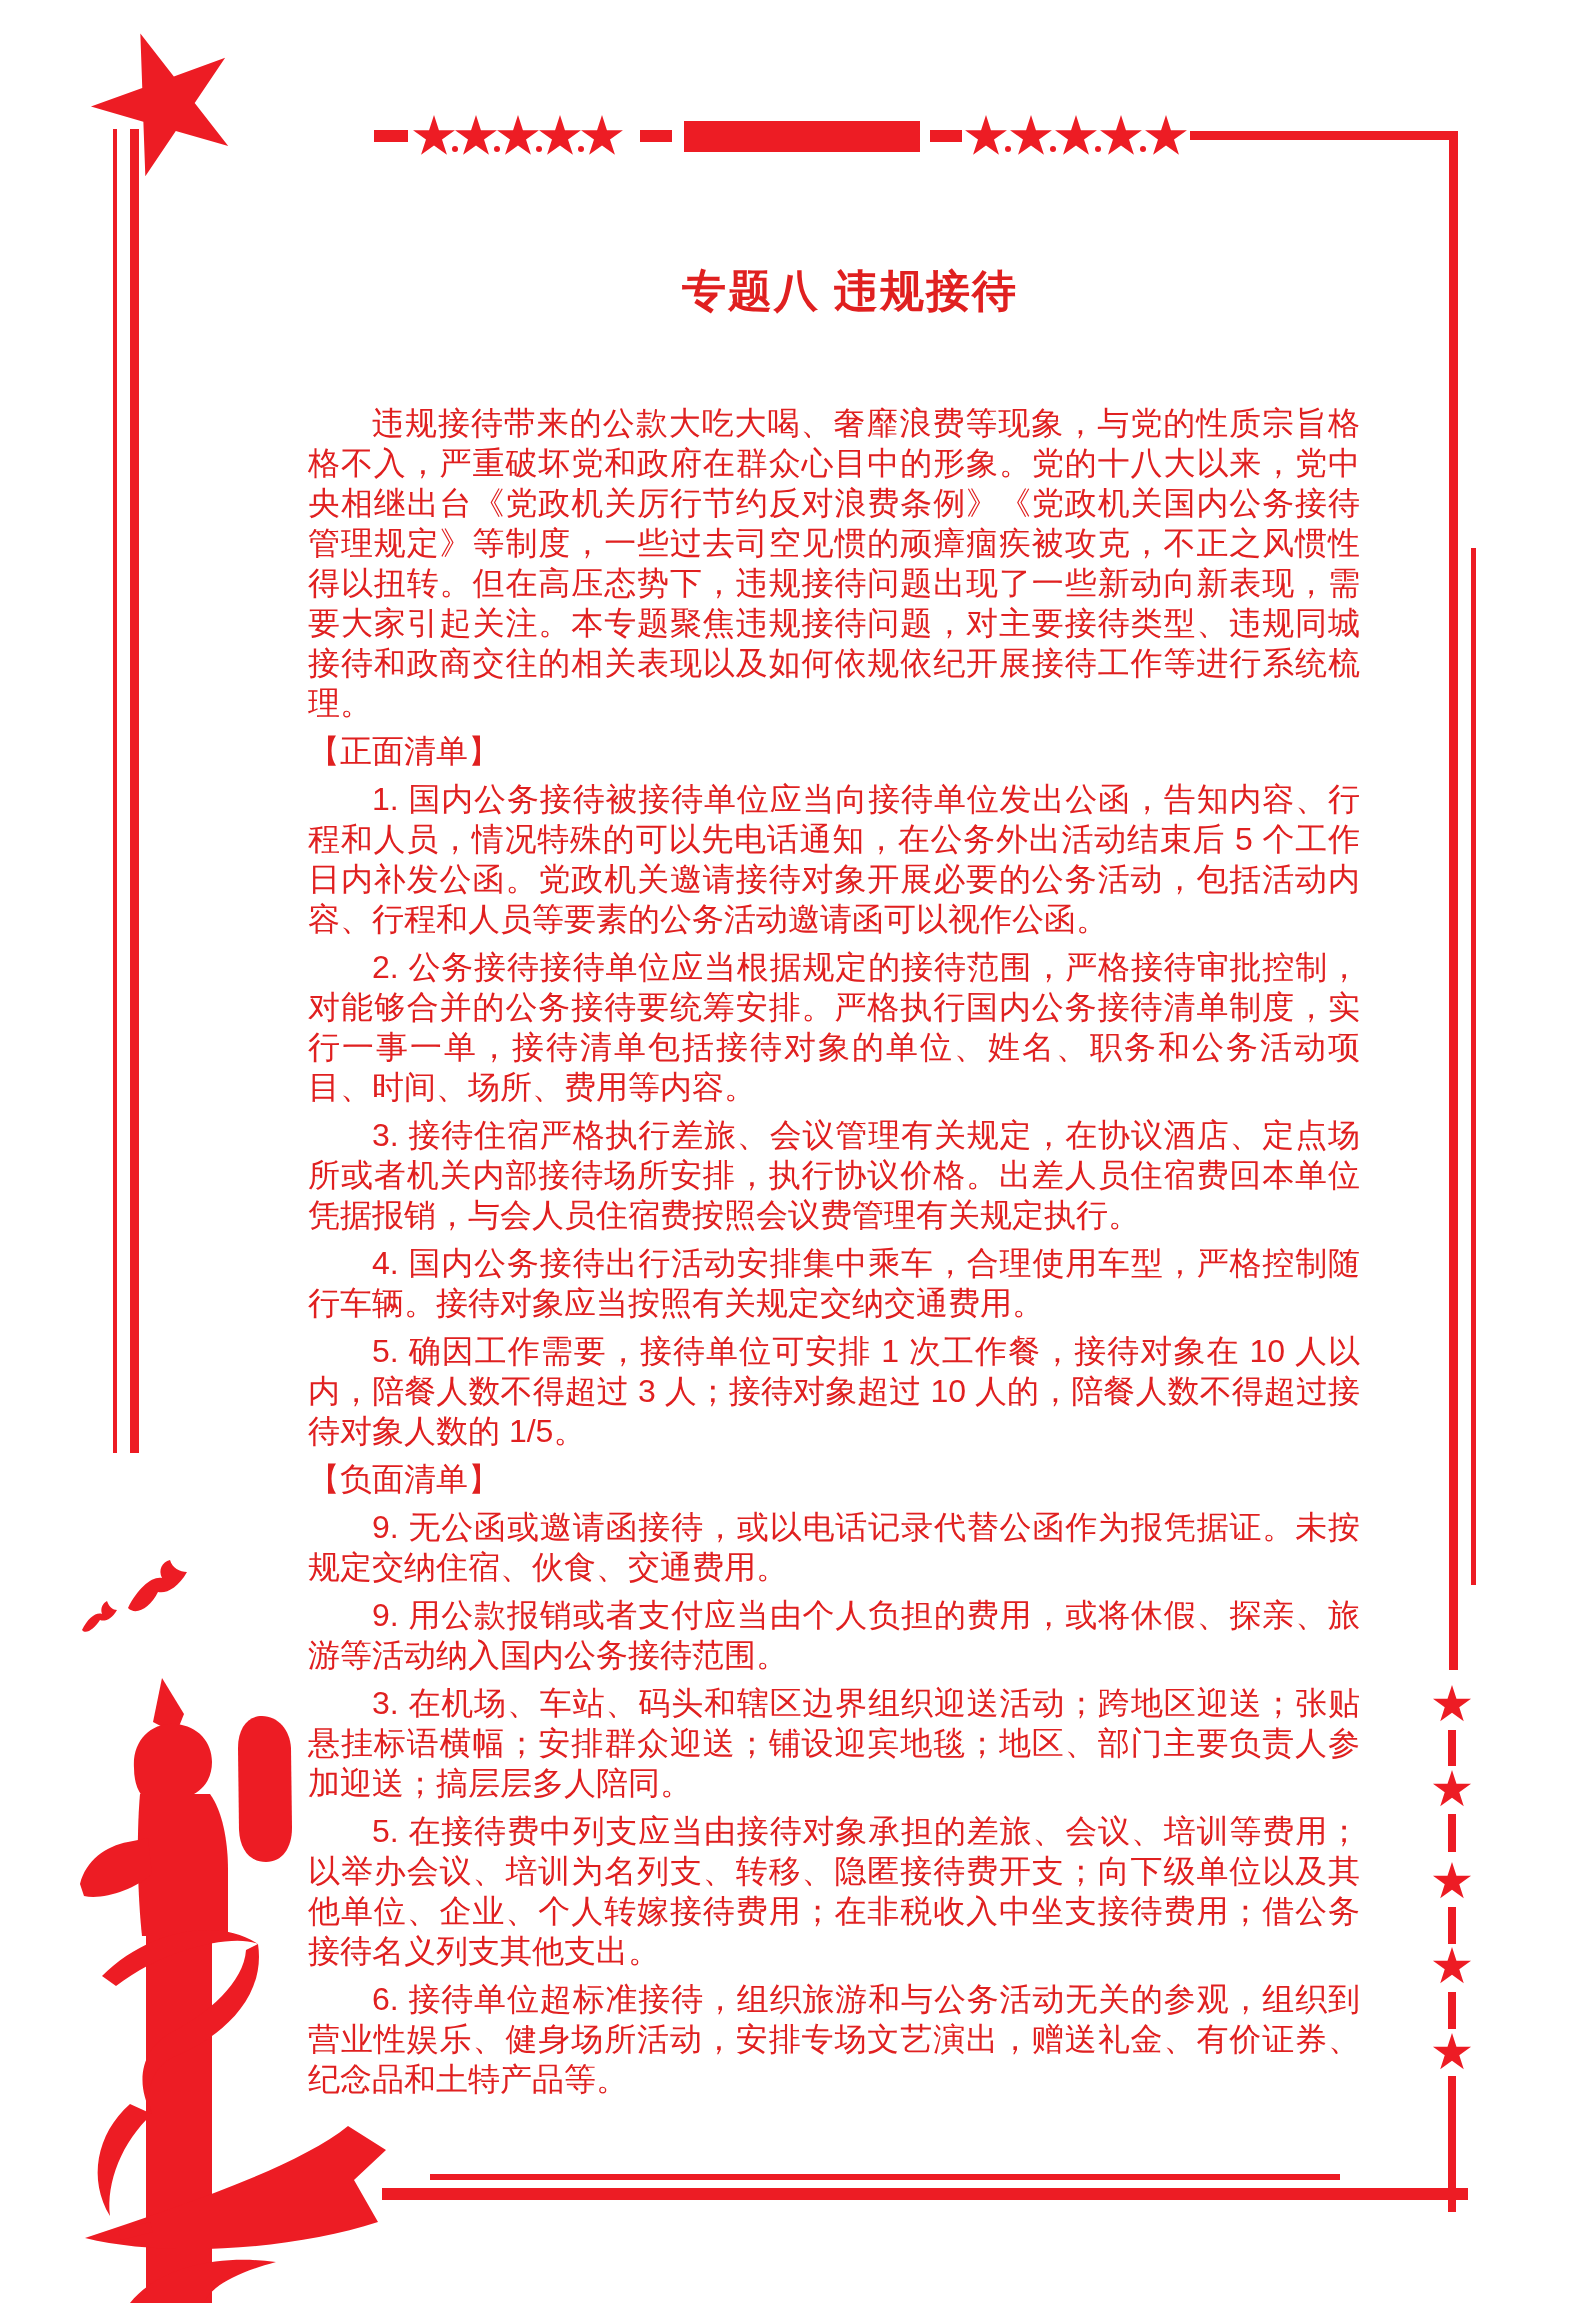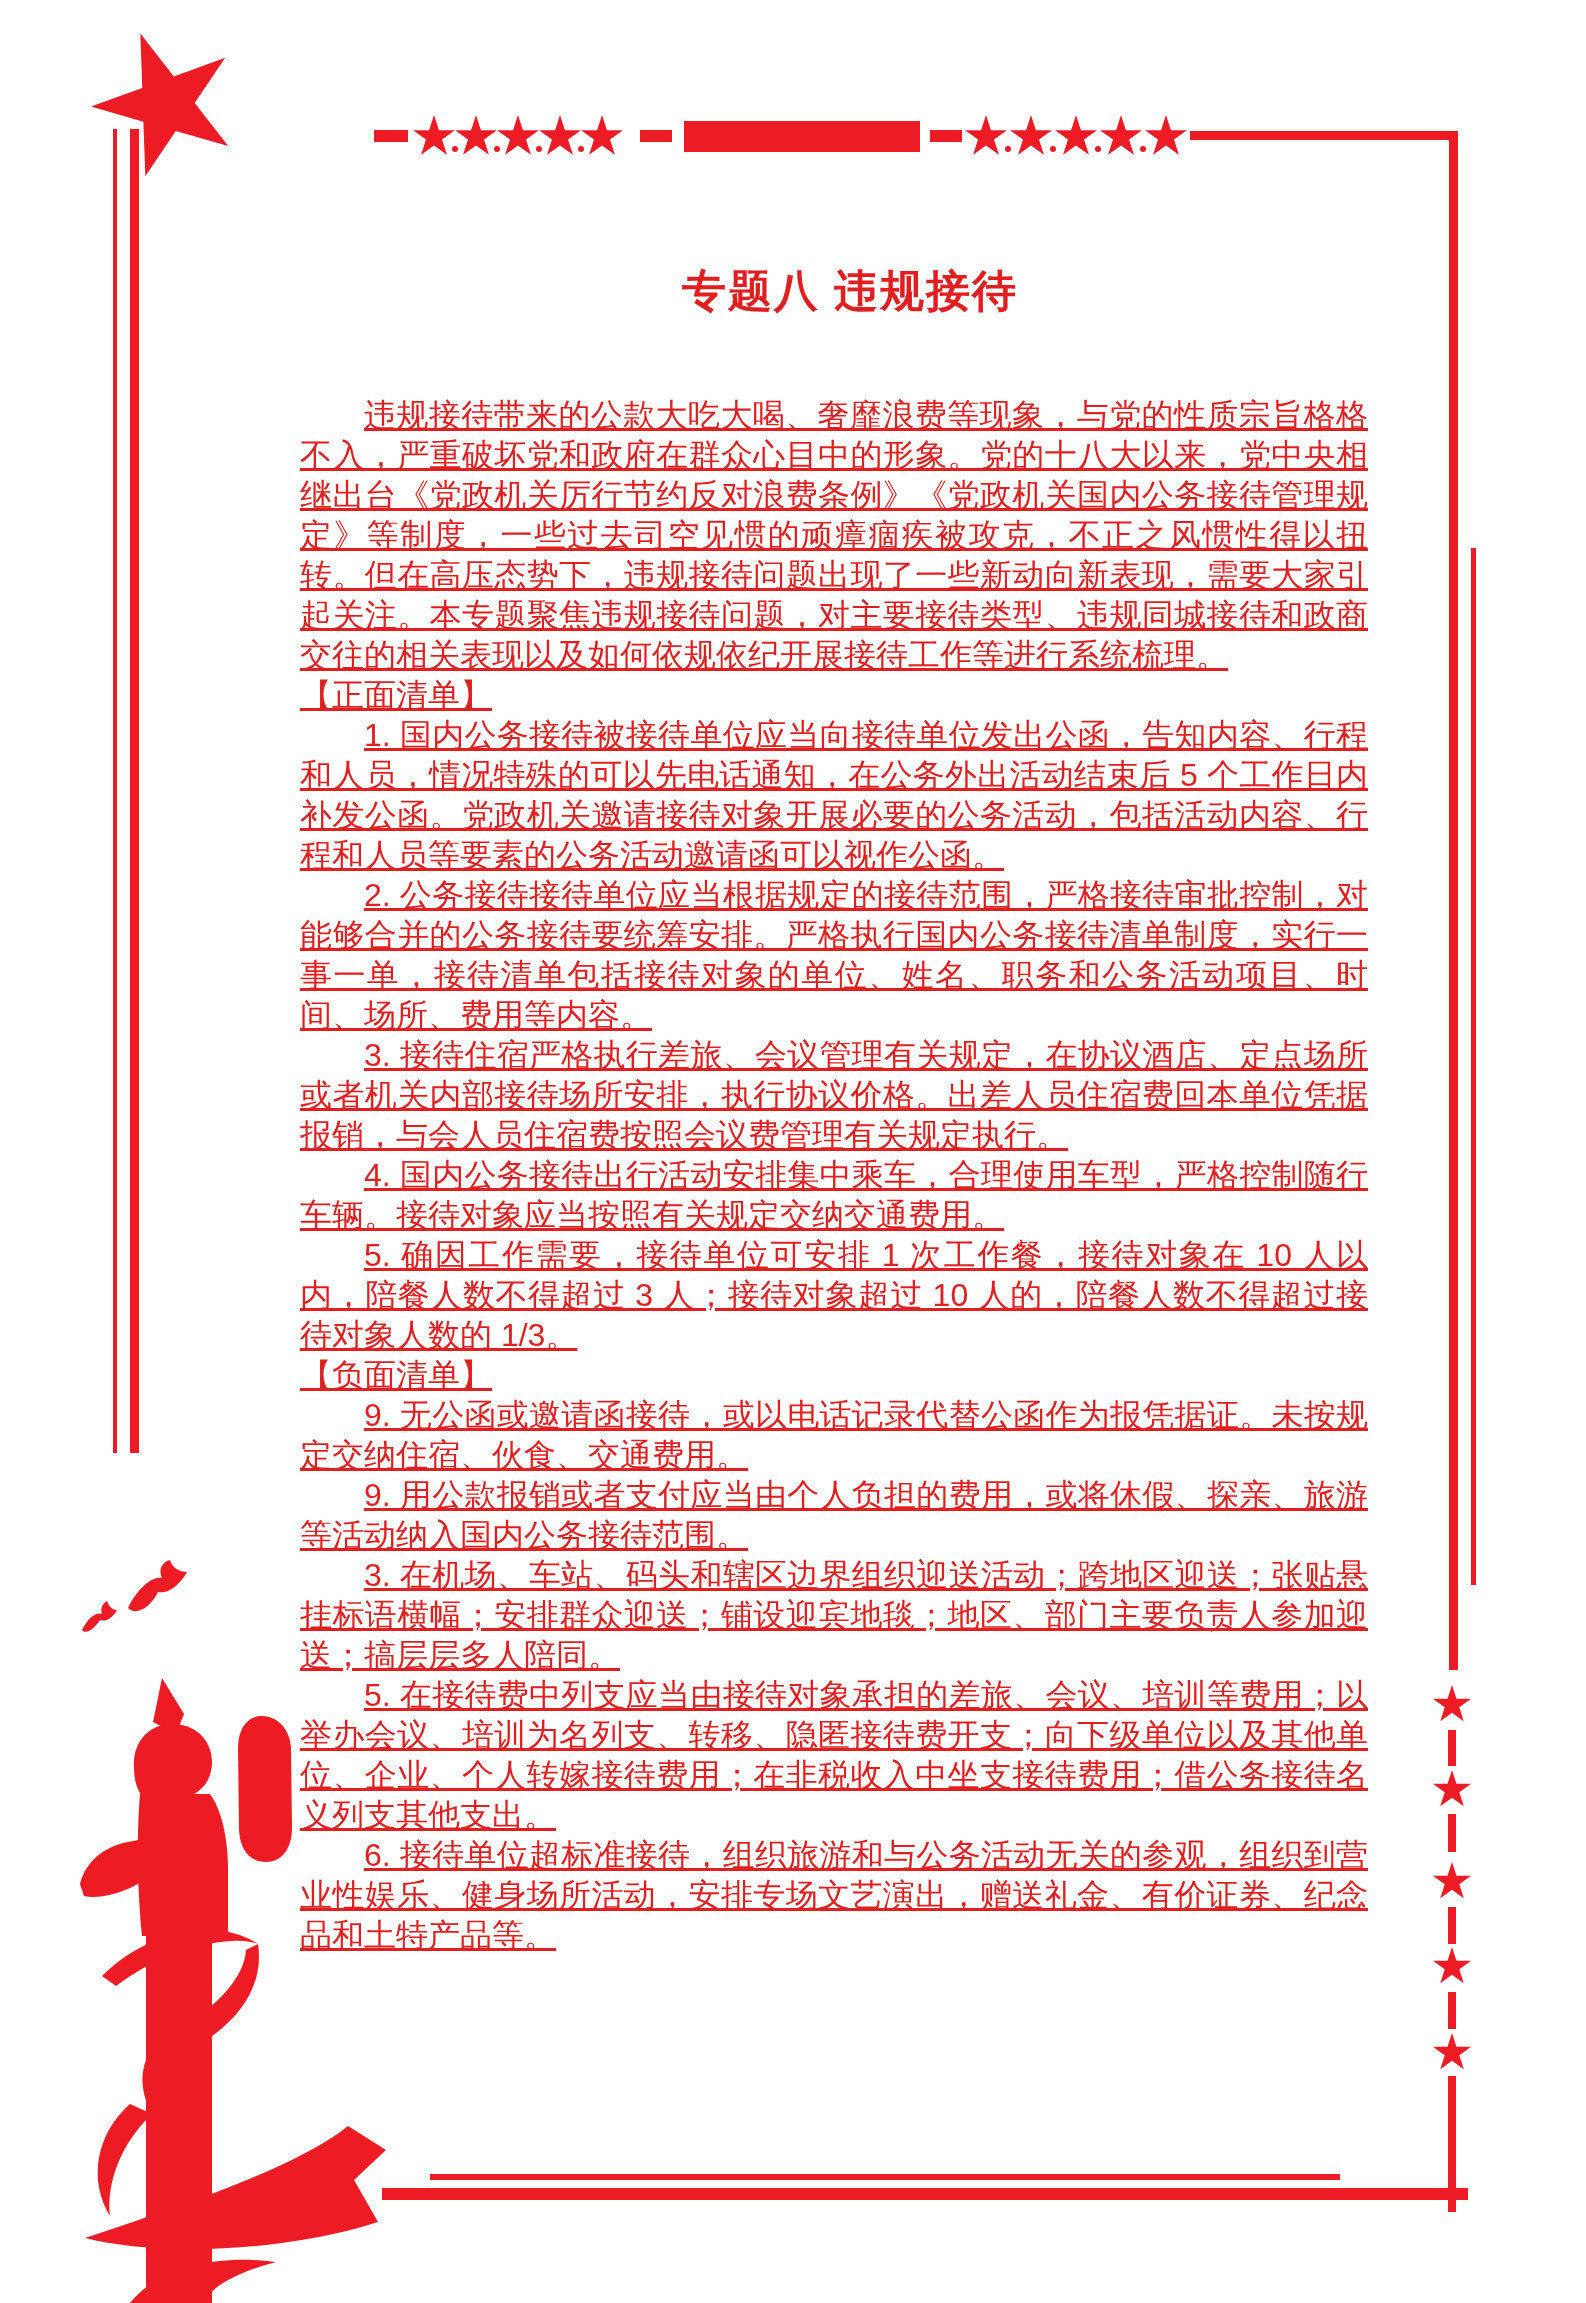--- a/index.html
+++ b/index.html
@@ -20,21 +20,21 @@
     position:absolute;top:246px;left:300px;width:1068px;margin:16px;
     text-align:center;font-size:44px;font-weight:700;letter-spacing:2px;
     color:var(--text-red);
   }
   .content{
     position:absolute;top:395px;left:300px;width:1068px;
     color:var(--text-red);
     font-size:32px;line-height:40px;
     text-align:justify;
   }
-  .content p{margin:0;padding:0;text-decoration:underline;}
+  .content p{margin:8px;padding:0;}
   .content p.indent{text-indent:2em;}
 </style>
 </head>
 <body style="background: rgb(255, 255, 255);">
 
 <div>
 
   <svg class="deco" viewBox="0 0 1586 2303" xmlns="http://www.w3.org/2000/svg">
     <defs>
       <g id="st">
@@ -124,21 +124,21 @@
   <h1 class="title">专题八 违规接待</h1>
 
   <div class="content">
     <p class="indent">违规接待带来的公款大吃大喝、奢靡浪费等现象，与党的性质宗旨格格不入，严重破坏党和政府在群众心目中的形象。党的十八大以来，党中央相继出台《党政机关厉行节约反对浪费条例》《党政机关国内公务接待管理规定》等制度，一些过去司空见惯的顽瘴痼疾被攻克，不正之风惯性得以扭转。但在高压态势下，违规接待问题出现了一些新动向新表现，需要大家引起关注。本专题聚焦违规接待问题，对主要接待类型、违规同城接待和政商交往的相关表现以及如何依规依纪开展接待工作等进行系统梳理。</p>
 
     <p>【正面清单】</p>
     <p class="indent">1. 国内公务接待被接待单位应当向接待单位发出公函，告知内容、行程和人员，情况特殊的可以先电话通知，在公务外出活动结束后 5 个工作日内补发公函。党政机关邀请接待对象开展必要的公务活动，包括活动内容、行程和人员等要素的公务活动邀请函可以视作公函。</p>
     <p class="indent">2. 公务接待接待单位应当根据规定的接待范围，严格接待审批控制，对能够合并的公务接待要统筹安排。严格执行国内公务接待清单制度，实行一事一单，接待清单包括接待对象的单位、姓名、职务和公务活动项目、时间、场所、费用等内容。</p>
     <p class="indent">3. 接待住宿严格执行差旅、会议管理有关规定，在协议酒店、定点场所或者机关内部接待场所安排，执行协议价格。出差人员住宿费回本单位凭据报销，与会人员住宿费按照会议费管理有关规定执行。</p>
     <p class="indent">4. 国内公务接待出行活动安排集中乘车，合理使用车型，严格控制随行车辆。接待对象应当按照有关规定交纳交通费用。</p>
-    <p class="indent">5. 确因工作需要，接待单位可安排 1 次工作餐，接待对象在 10 人以内，陪餐人数不得超过 3 人；接待对象超过 10 人的，陪餐人数不得超过接待对象人数的 1/3。</p>
+    <p class="indent">5. 确因工作需要，接待单位可安排 1 次工作餐，接待对象在 10 人以内，陪餐人数不得超过 3 人；接待对象超过 10 人的，陪餐人数不得超过接待对象人数的 1/5。</p>
 
     <p>【负面清单】</p>
     <p class="indent">9. 无公函或邀请函接待，或以电话记录代替公函作为报凭据证。未按规定交纳住宿、伙食、交通费用。</p>
     <p class="indent">9. 用公款报销或者支付应当由个人负担的费用，或将休假、探亲、旅游等活动纳入国内公务接待范围。</p>
     <p class="indent">3. 在机场、车站、码头和辖区边界组织迎送活动；跨地区迎送；张贴悬挂标语横幅；安排群众迎送；铺设迎宾地毯；地区、部门主要负责人参加迎送；搞层层多人陪同。</p>
     <p class="indent">5. 在接待费中列支应当由接待对象承担的差旅、会议、培训等费用；以举办会议、培训为名列支、转移、隐匿接待费开支；向下级单位以及其他单位、企业、个人转嫁接待费用；在非税收入中坐支接待费用；借公务接待名义列支其他支出。</p>
     <p class="indent">6. 接待单位超标准接待，组织旅游和与公务活动无关的参观，组织到营业性娱乐、健身场所活动，安排专场文艺演出，赠送礼金、有价证券、纪念品和土特产品等。</p>
   </div>
 
 </div>

